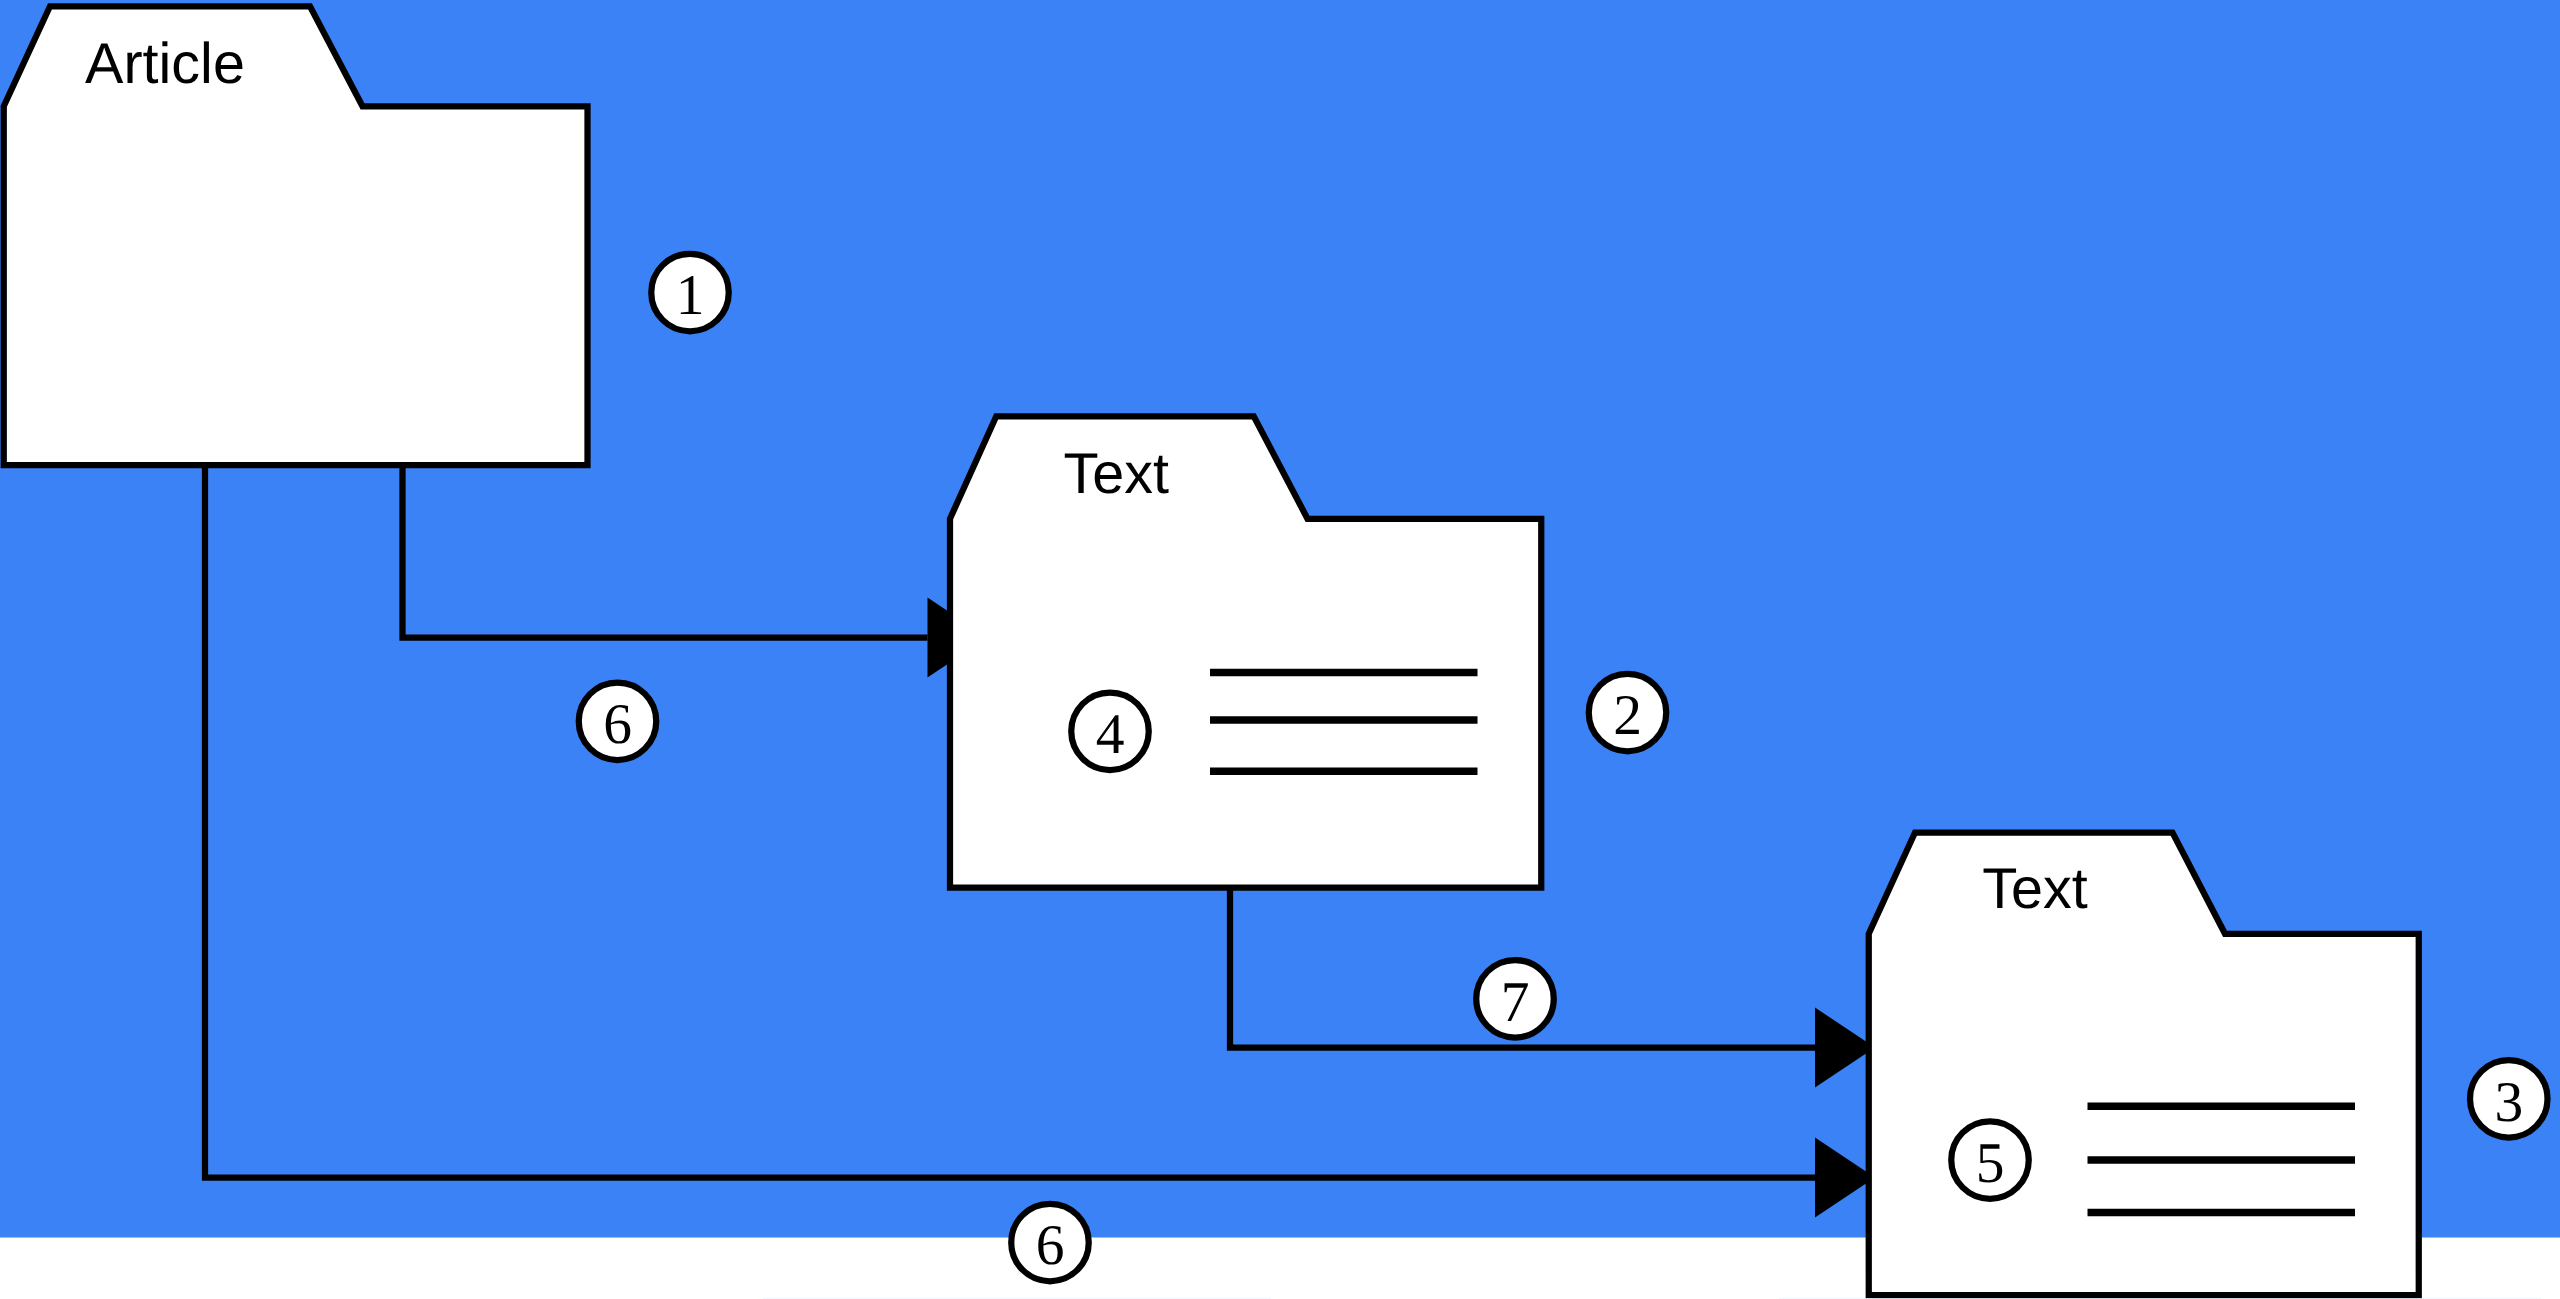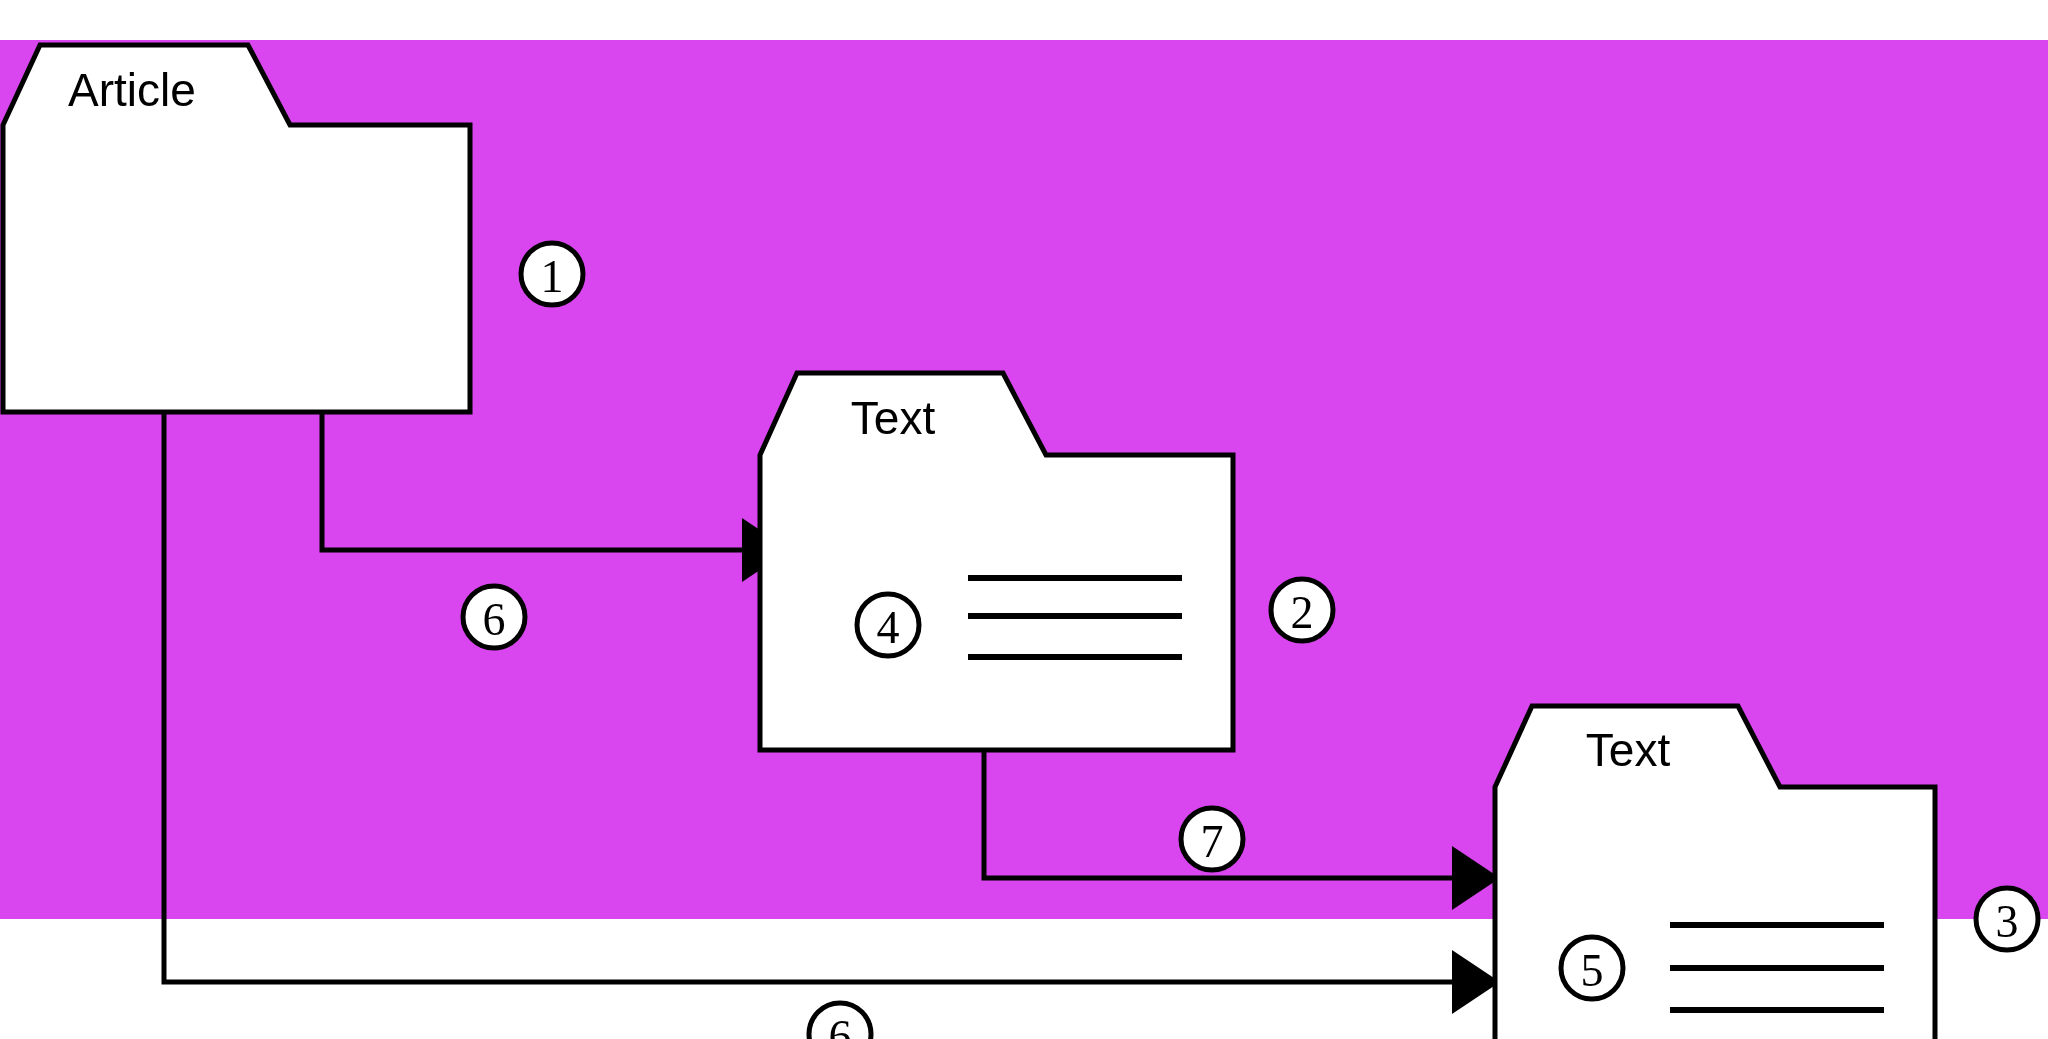--- a/index.html
+++ b/index.html
@@ -10,23 +10,22 @@
   }
   body {
     width: 2048px;
     height: 1039px;
     overflow: hidden;
     font-family: "Liberation Sans", sans-serif;
   }
   #diagram-root {
     position: relative;
     width: 2048px;
-    height: 879px;
-    background: #d946ef;
-    margin-top: 40px;
+    height: 990px;
+    background: #3b82f6;
   }
   #diagram-svg {
     position: absolute;
     top: 0;
     left: 0;
     width: 2048px;
     height: 1039px;
     display: block;
   }
   .folder-outline {

